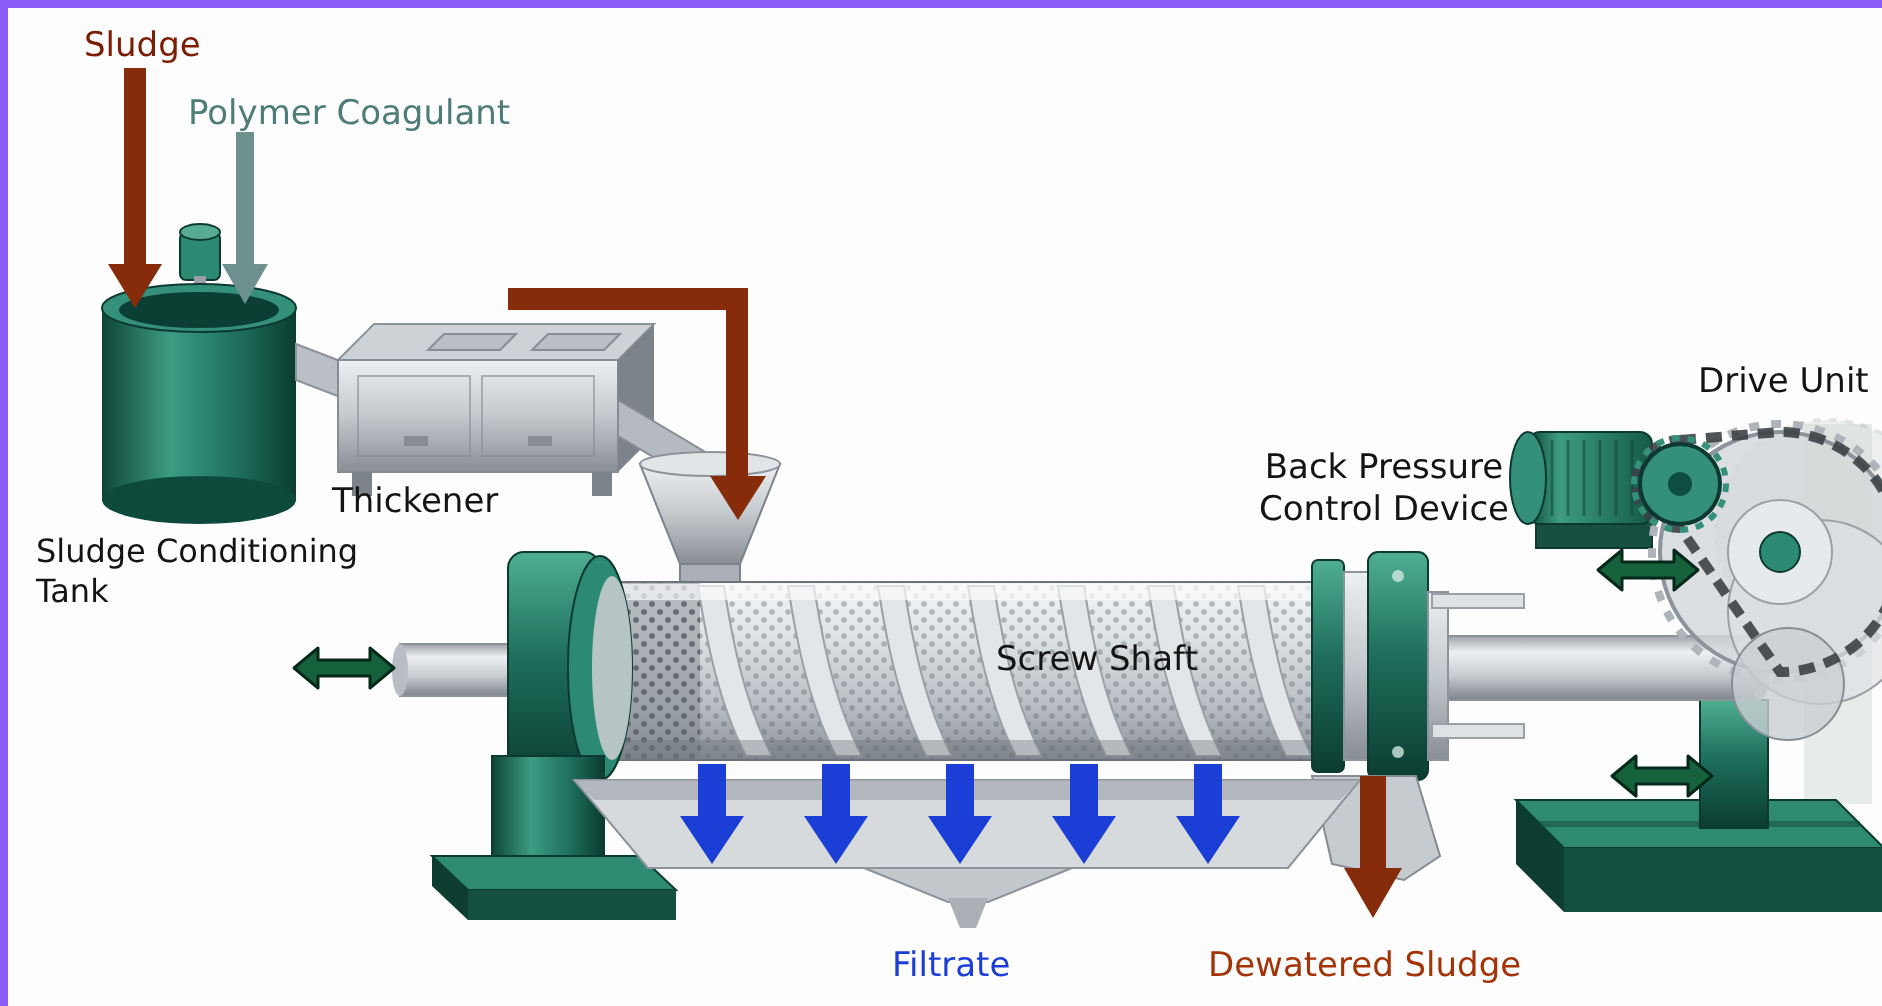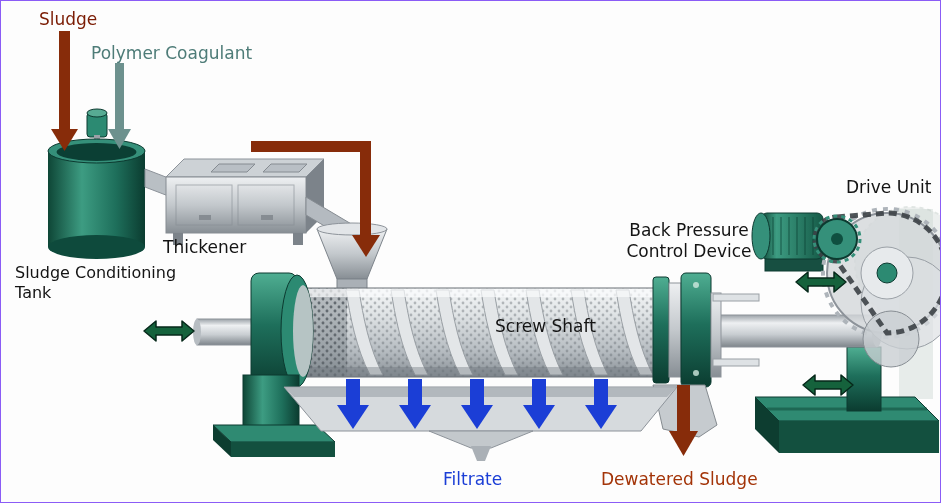--- a/index.html
+++ b/index.html
@@ -1,18 +1,18 @@
 <!DOCTYPE html>
 <html><head>
 <meta charset="utf-8">
 <style>
   html,body { margin:0; padding:0; background:#e9e9e9; }
   .stage {
     width:941px; height:503px; position:relative; margin:0 auto;
-    background:#fdfdfd; border:1px solid #8b5cf6; box-sizing:border-box;
+    background:#fdfdfd; border:4px solid #8b5cf6; box-sizing:border-box;
     font-family:"DejaVu Sans","Liberation Sans",sans-serif;
   }
   svg { display:block; }
   .lbl { font-family:"DejaVu Sans","Liberation Sans",sans-serif; font-size:17px; }
   .lbl-sm { font-family:"DejaVu Sans","Liberation Sans",sans-serif; font-size:16px; }
 </style>
 </head>
 <body>
 
 <div class="stage">

